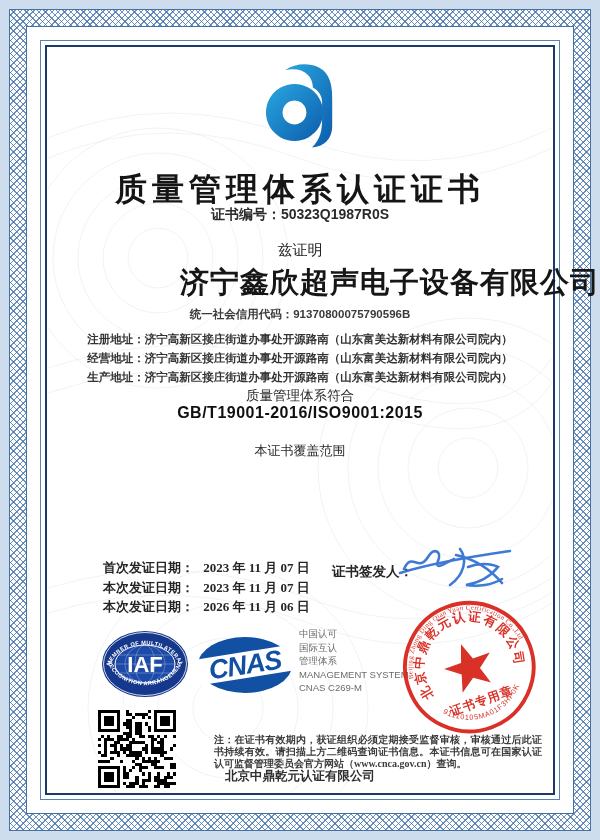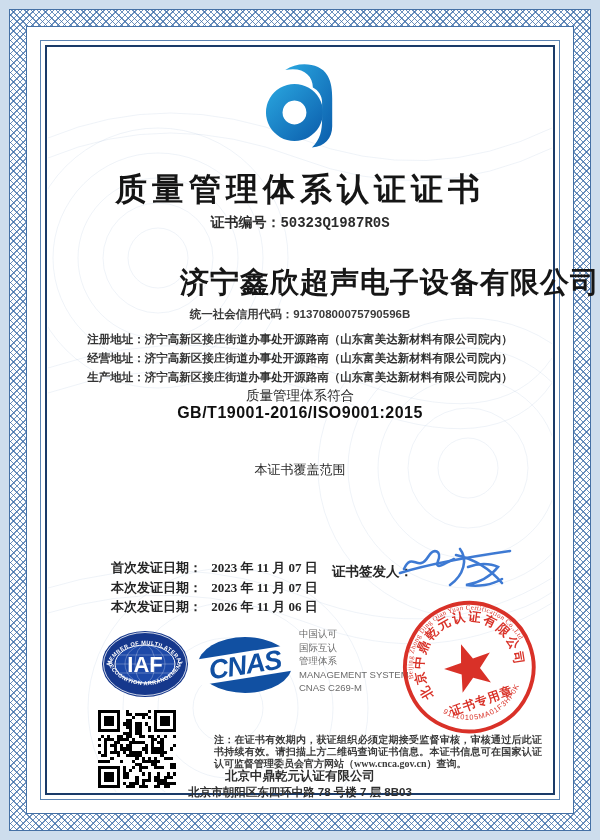--- a/index.html
+++ b/index.html
@@ -12,32 +12,32 @@
       repeating-linear-gradient(-45deg, rgba(59,108,168,.75) 0 1px, rgba(255,255,255,0) 1px 4.5px);}
   .band-hole{position:absolute;inset:26px;background:#ffffff;border:1px solid #4470a5;}
   .frame1{position:absolute;inset:40px;border:1px solid #5b83b2;pointer-events:none;}
   .frame2{position:absolute;inset:45px;border:2px solid #1a3a68;pointer-events:none;}
   .wm{position:absolute;inset:48px;overflow:hidden;pointer-events:none;}
   
   .content{position:absolute;inset:0;}
   .cline{position:absolute;left:0;right:0;text-align:center;color:#222;}
   .logo{position:absolute;left:0;right:0;top:60px;text-align:center;}
   .title{top:168px;font-size:32px;font-weight:bold;letter-spacing:5px;color:#151515;}
-  .certno{top:214px;font-size:14px;font-weight:bold;color:#2b2b2b;font-family:Liberation Mono, monospace;}
+  .certno{top:206px;font-size:14px;font-weight:bold;color:#2b2b2b;font-family:Liberation Sans, sans-serif;}
   .intro{top:241px;font-size:15px;color:#222;}
   .company{top:263px;font-size:29px;font-weight:bold;letter-spacing:1px;color:#161616;text-align:right;}
   .creditcode{top:307px;font-size:11.5px;font-weight:bold;color:#3a3a3a;font-family:Liberation Sans, sans-serif;}
   .addr{top:330px;font-size:11.5px;color:#333;line-height:19px;font-weight:600;text-align:center;}
   .conform{top:387px;font-size:13.5px;color:#2a2a2a;}
   .std{top:404px;font-size:16px;font-weight:bold;letter-spacing:.5px;color:#101010;}
-  .scopelabel{top:442px;font-size:13px;color:#2a2a2a;margin-top:19px;}
+  .scopelabel{top:442px;font-size:13px;color:#2a2a2a;}
   .scope{top:471px;font-size:19px;font-weight:bold;letter-spacing:1px;color:#101010;}
   .dates{position:absolute;left:103px;top:558px;font-family:"Liberation Serif","DejaVu Serif",serif;
          font-size:13px;font-weight:bold;color:#252525;line-height:19.5px;}
-  .dates .row span.lbl{display:inline-block;min-width:97px;margin-left:8px;}
+  .dates .row span.lbl{display:inline-block;min-width:97px;}
   .signer{position:absolute;left:332px;top:563px;font-size:13.5px;font-weight:bold;color:#252525;
           font-family:"Liberation Serif","DejaVu Serif",serif;}
   .sig{position:absolute;left:398px;top:543px;}
   .iaf{position:absolute;left:101px;top:629px;}
   .cnas{position:absolute;left:197px;top:636px;}
   .cnasinfo{position:absolute;left:299px;top:627px;font-size:9.5px;color:#6b6b6b;line-height:13.5px;}
   .seal{position:absolute;left:397px;top:594px;transform:rotate(-20deg);opacity:.95;}
   .qr{position:absolute;left:98px;top:710px;}
   .note{position:absolute;left:214px;top:734px;width:328px;font-size:10px;line-height:12px;
         text-align:justify;color:#3b3b3b;font-weight:bold;font-family:"Liberation Serif","DejaVu Serif",serif;}
@@ -93,20 +93,21 @@
         </defs>
         <path fill="url(#dg)" fill-rule="evenodd" d="M44 26 a 31 31 0 1 0 0.01 0 Z M44 44 a 13 13 0 1 1 -0.01 0 Z"></path>
         <path fill="url(#dg)" d="M64 30 C 64 16 52 7 34 11 C 48 1 72 3 80 17 C 84 24 85 32 85 42 L 85 72 C 85 85 77 94 63 95 C 72 86 74 77 74 64 L 74 46 C 74 39 70 33 64 30 Z"></path>
       </svg>
     </div>
 
     <div class="cline title">质量管理体系认证证书</div>
     <div class="cline certno">
       <span>证书编号：</span><span>50323Q1987R0S</span>
     </div>
+    <div class="cline intro">兹证明</div>
 
     <div class="cline company">济宁鑫欣超声电子设备有限公司</div>
     <div class="cline creditcode">
       <span>统一社会信用代码：</span><span>91370800075790596B</span>
     </div>
     <div class="cline addr">
       <div>
         <span>注册地址：</span><span>济宁高新区接庄街道办事处开源路南（山东富美达新材料有限公司院内）</span>
       </div>
       <div>
@@ -429,16 +430,15 @@
           <rect x="1" y="19" width="5" height="5" fill="#fff"></rect>
           <rect x="2" y="20" width="3" height="3" fill="#000"></rect>
         </svg>
     </div>
 
     <div class="note">
       <span>注：</span><span>在证书有效期内，获证组织必须定期接受监督审核，审核通过后此证书持续有效。请扫描上方二维码查询证书信息。本证书信息可在国家认证认可监督管理委员会官方网站（www.cnca.gov.cn）查询。</span>
     </div>
 
     <div class="cline footer1">北京中鼎乾元认证有限公司</div>
-    <div class="cline footer2">北京市朝阳区东四环中路 78 号楼 7 层 8B03</div>
 
   </div>
 </div>
 
 </body></html>

